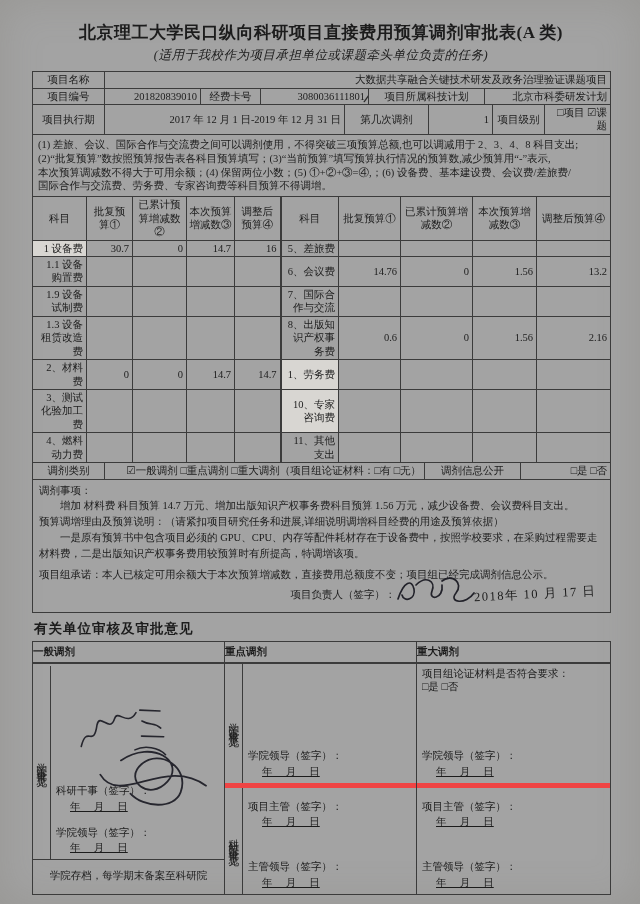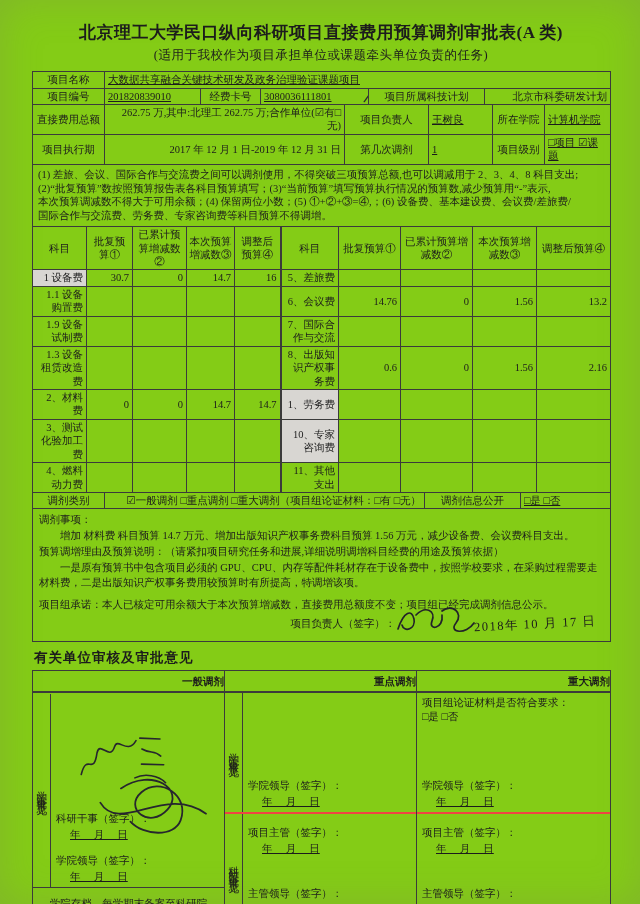--- a/index.html
+++ b/index.html
@@ -1,45 +1,45 @@
 <!DOCTYPE html>
 <html><head>
 <meta charset="utf-8">
 <style>
   html,body{margin:0;padding:0;}
   body{background:#dcdad6;font-family:"Liberation Serif","DejaVu Serif",serif;color:#1c1c1c;}
-  .page{position:relative;width:640px;height:904px;background:#84cc16;overflow:hidden;box-shadow:inset 0 0 40px rgba(120,115,105,.25);}
+  .page{position:relative;width:640px;height:904px;background:#a3a3a3;overflow:hidden;box-shadow:inset 0 0 40px rgba(120,115,105,.25);}
   .content{position:absolute;left:32px;top:22px;width:578px;}
   .title{font-size:17px;font-weight:bold;text-align:center;letter-spacing:.5px;line-height:1.3;}
-  .subtitle{font-size:12.5px;text-align:center;margin-top:3px;letter-spacing:.5px;}
+  .subtitle{font-size:12.5px;text-align:center;margin-top:3px;letter-spacing:.5px;font-style:italic;}
   table{border-collapse:collapse;width:578px;table-layout:fixed;margin-top:-1px;background:transparent;}
   td{border:1px solid #3b3b3b;font-size:10.5px;padding:1px 3px;line-height:1.28;vertical-align:middle;overflow:hidden;word-break:break-all;}
   .first{margin-top:7px;}
-  .c{text-align:left;text-decoration:underline;}
+  .c{text-align:right;}
   .l{text-align:right;margin-top:12px;}
   .lab{text-align:center;}
   .notesCell{white-space:pre-line;padding:3px 5px;line-height:1.32;}
   .hd{text-align:center;font-size:10.5px;padding:1px 2px;height:26px;}
   .num{text-align:right;}
   .shade{background:#d8d6d2;}
   .dsh{border-left-style:dashed;}
   .dsht{border-top-style:dashed;}
   .midL{border-left-width:2px;}
   .adjCell{height:126px;vertical-align:top;padding:3px 6px;font-size:10.5px;line-height:1.5;}
   .indent{text-indent:2em;}
   .sec2{font-size:13.5px;font-weight:bold;margin:7px 0 4px 2px;letter-spacing:1px;}
   .lower td{padding:0;}
-  .lhead{font-weight:bold;text-align:right;height:20px;border-bottom-width:2px;}
+  .lhead{font-weight:bold;text-align:left;height:20px;border-bottom-width:2px;}
   .vlabel{writing-mode:vertical-rl;text-orientation:upright;font-size:10.5px;letter-spacing:3px;border-right:1px solid #3b3b3b;width:17px;display:flex;align-items:center;justify-content:center;flex:0 0 17px;}
   .inner{flex:1;position:relative;font-size:10.5px;padding:3px 5px;display:flex;flex-direction:column;}
   .signblock{line-height:1.5;}
   .signblock .dt{padding-left:14px;text-decoration:underline;}
   .leftmain{height:193px;border-bottom:1px solid #3b3b3b;display:flex;}
   .leftarch{height:31px;display:flex;align-items:center;justify-content:center;font-size:10.5px;}
-  .subA{height:119px;border-bottom:2px solid #ef4444;display:flex;}
+  .subA{height:119px;border-bottom:5px solid #ef4444;display:flex;}
   .subB{height:106px;display:flex;}
   .sigrow{display:flex;justify-content:flex-end;align-items:center;padding-right:8px;margin-top:2px;position:relative;}
   .handdate{font-size:12.5px;transform:rotate(-3deg);letter-spacing:1.5px;margin-left:2px;white-space:nowrap;}
   .sigsvg{margin:-14px -6px -10px -4px;flex:0 0 auto;}
   .bigsig{position:absolute;left:18px;top:34px;transform:rotate(-6deg);}
   .slashmark{position:absolute;right:-7px;top:-5px;font-size:16px;color:#2a2a2a;transform:rotate(8deg);pointer-events:none;}
   .relcell{position:relative;}
   .gap{flex:1;}
 </style>
 </head>
@@ -78,40 +78,20 @@
       <td class="lab">项目编号</td>
       <td class="c">201820839010</td>
       <td class="lab">经费卡号</td>
       <td class="c relcell"><span>3080036111801</span><span class="slashmark">╱</span></td>
       <td class="lab">项目所属科技计划</td>
       <td class="l">北京市科委研发计划</td>
     </tr>
   </tbody>
       </table>
 
-  <table>
-    <colgroup>
-          <col style="width:72px">
-          <col style="width:240px">
-          <col style="width:84px">
-          <col style="width:64px">
-          <col style="width:52px">
-          <col style="width:66px">
-        </colgroup>
-    <tbody>
-          <tr>
-      <td class="lab">直接费用总额</td>
-      <td class="l">262.75 万,其中:北理工 262.75 万;合作单位(☑有□无)</td>
-      <td class="lab">项目负责人</td>
-      <td class="c">王树良</td>
-      <td class="lab">所在学院</td>
-      <td class="c">计算机学院</td>
-    </tr>
-  </tbody>
-      </table>
 
   <table>
     <colgroup>
           <col style="width:72px">
           <col style="width:240px">
           <col style="width:84px">
           <col style="width:64px">
           <col style="width:52px">
           <col style="width:66px">
         </colgroup>

